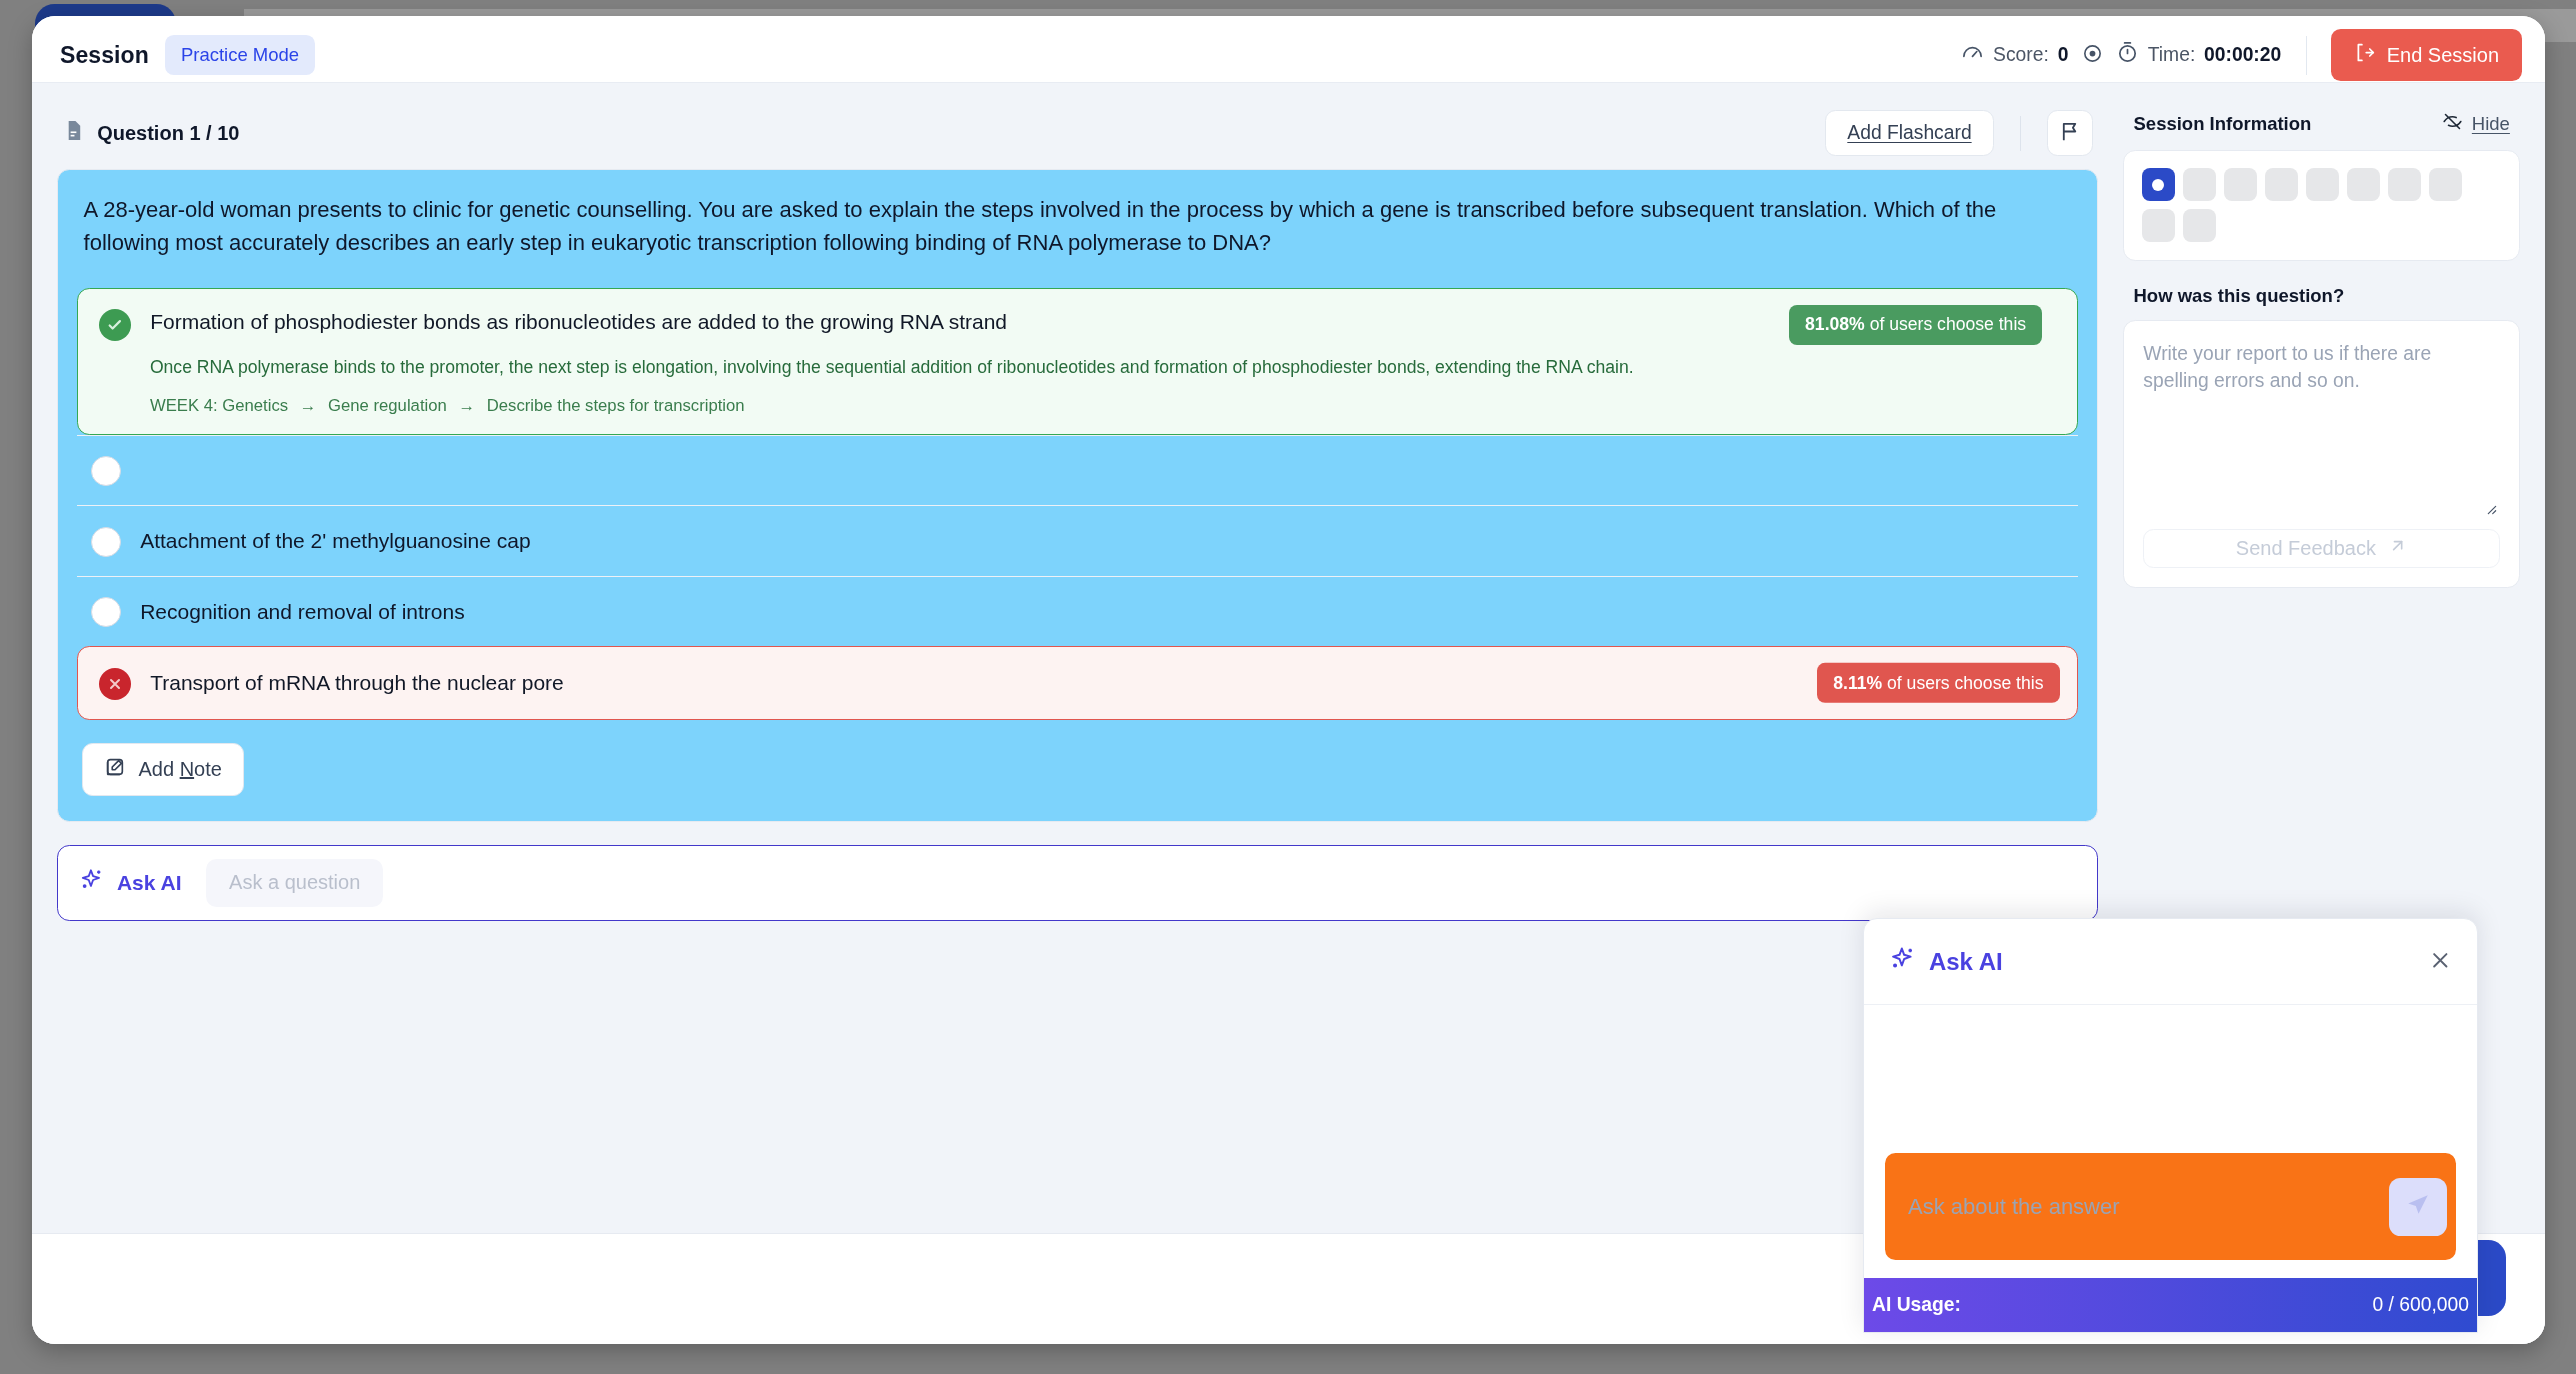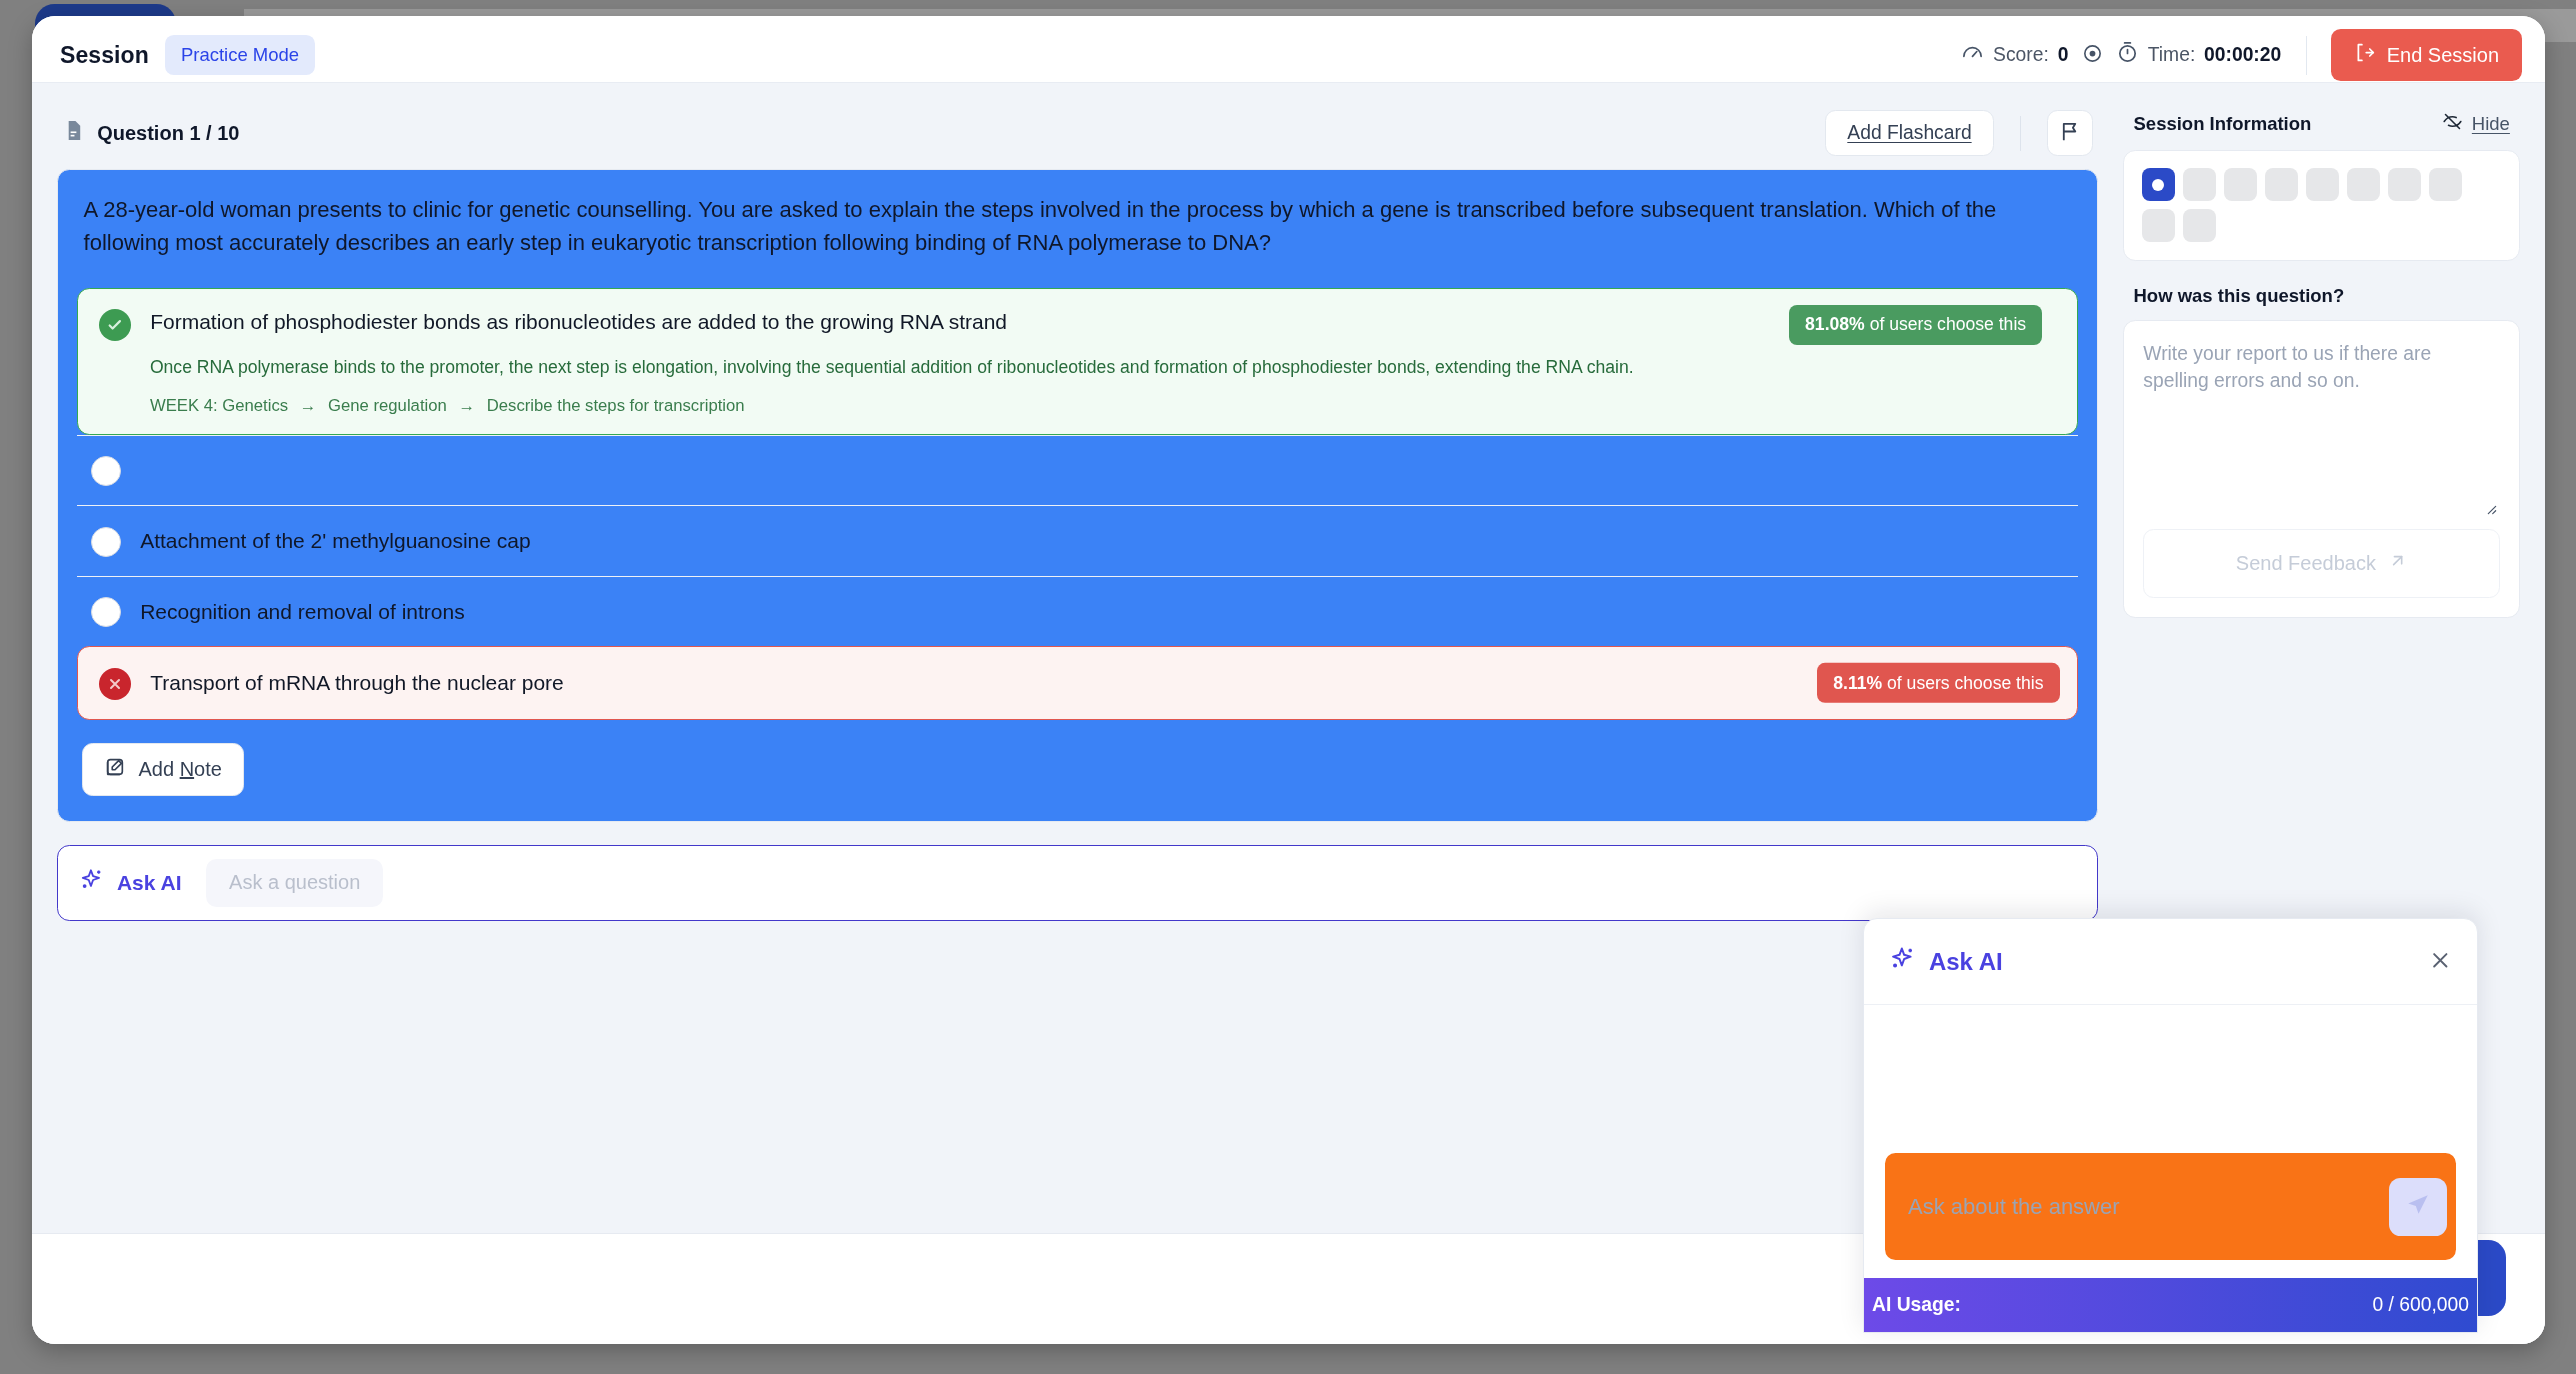--- a/index.html
+++ b/index.html
@@ -82,21 +82,21 @@
   .ghost-btn u { text-underline-offset: 2.6px; }
   .icon-btn {
     background: #fff; border: 0.9px solid #e3e8ef; border-radius: 10.5px;
     width: 46px; height: 46px; display: flex; align-items: center; justify-content: center;
     cursor: pointer;
   }
   .vsep { width: 0.9px; height: 35px; background: #dde3ec; margin: 0 19.3px; }
 
   
   .q-card {
-    background: #3b82f6; border: 0.9px solid #e6eaf1; border-radius: 12.3px;
+    background: #7dd3fc; border: 0.9px solid #e6eaf1; border-radius: 12.3px;
     margin-top: 8.8px; overflow: hidden;
   }
   .q-stem {
     font-size: 22px; line-height: 1.48; color: #0f172a;
     padding: 24.6px 26px 19.3px 26px;
   }
 
   .options { padding: 0 19.3px 0 19.3px; }
 
   .opt {
@@ -221,21 +221,21 @@
     border: none; outline: none; resize: none;
     font-family: "Liberation Sans", sans-serif;
     font-size: 19.3px; color: #0f172a; line-height: 1.4;
     background: transparent;
   }
   .fb-textarea::placeholder { color: #9aa4b5; }
   .resize-grip { display: flex; justify-content: flex-end; padding-right: 1.8px; margin-top: -10.5px; }
   .send-fb {
     margin-top: 12.3px; width: 100%;
     background: #fff; border: 0.9px solid #eef1f6; border-radius: 10.5px;
-    padding: 21px 0; font-size: 20px; color: #c5ccd8; cursor: pointer;
+    padding: 6px 0; font-size: 20px; color: #c5ccd8; cursor: pointer;
     display: flex; align-items: center; justify-content: center; gap: 12.3px;
     font-family: "Liberation Sans", sans-serif;
   }
 
   
   .fab {
     position: absolute; right: 39px; bottom: 28px;
     width: 176px; height: 76px; border-radius: 17.6px;
     background: #2b4ac7; cursor: pointer;
   }

